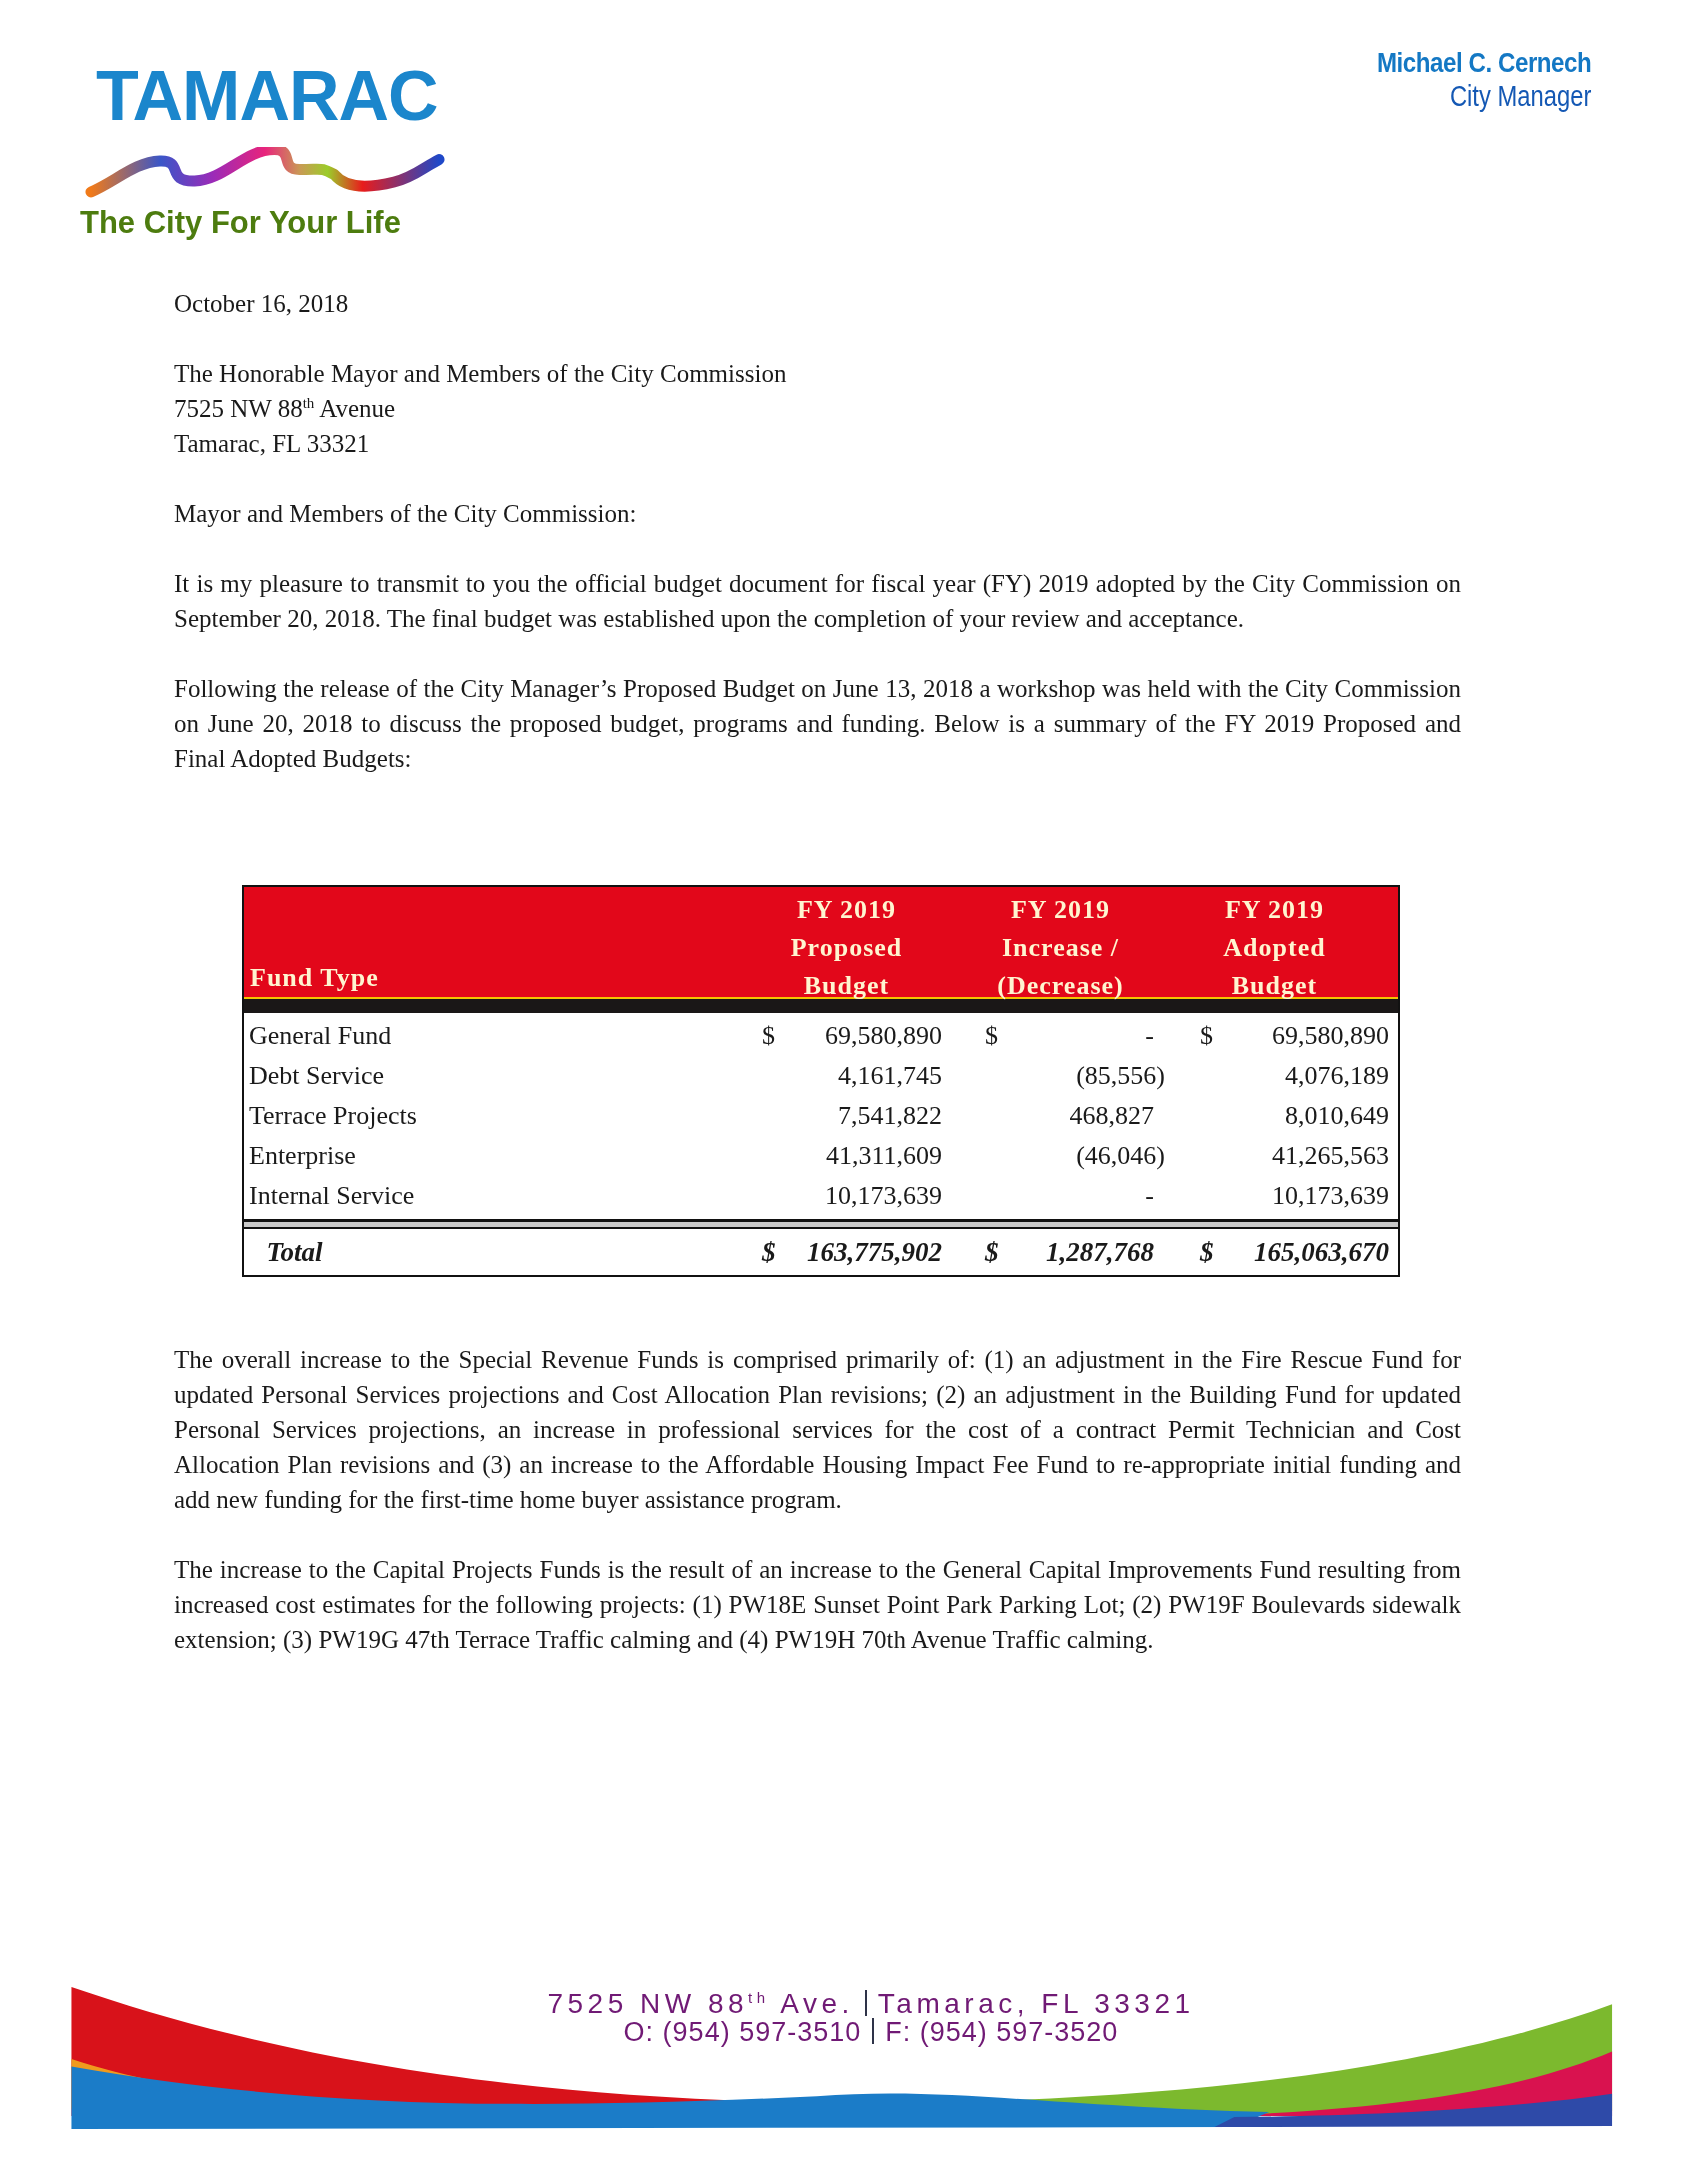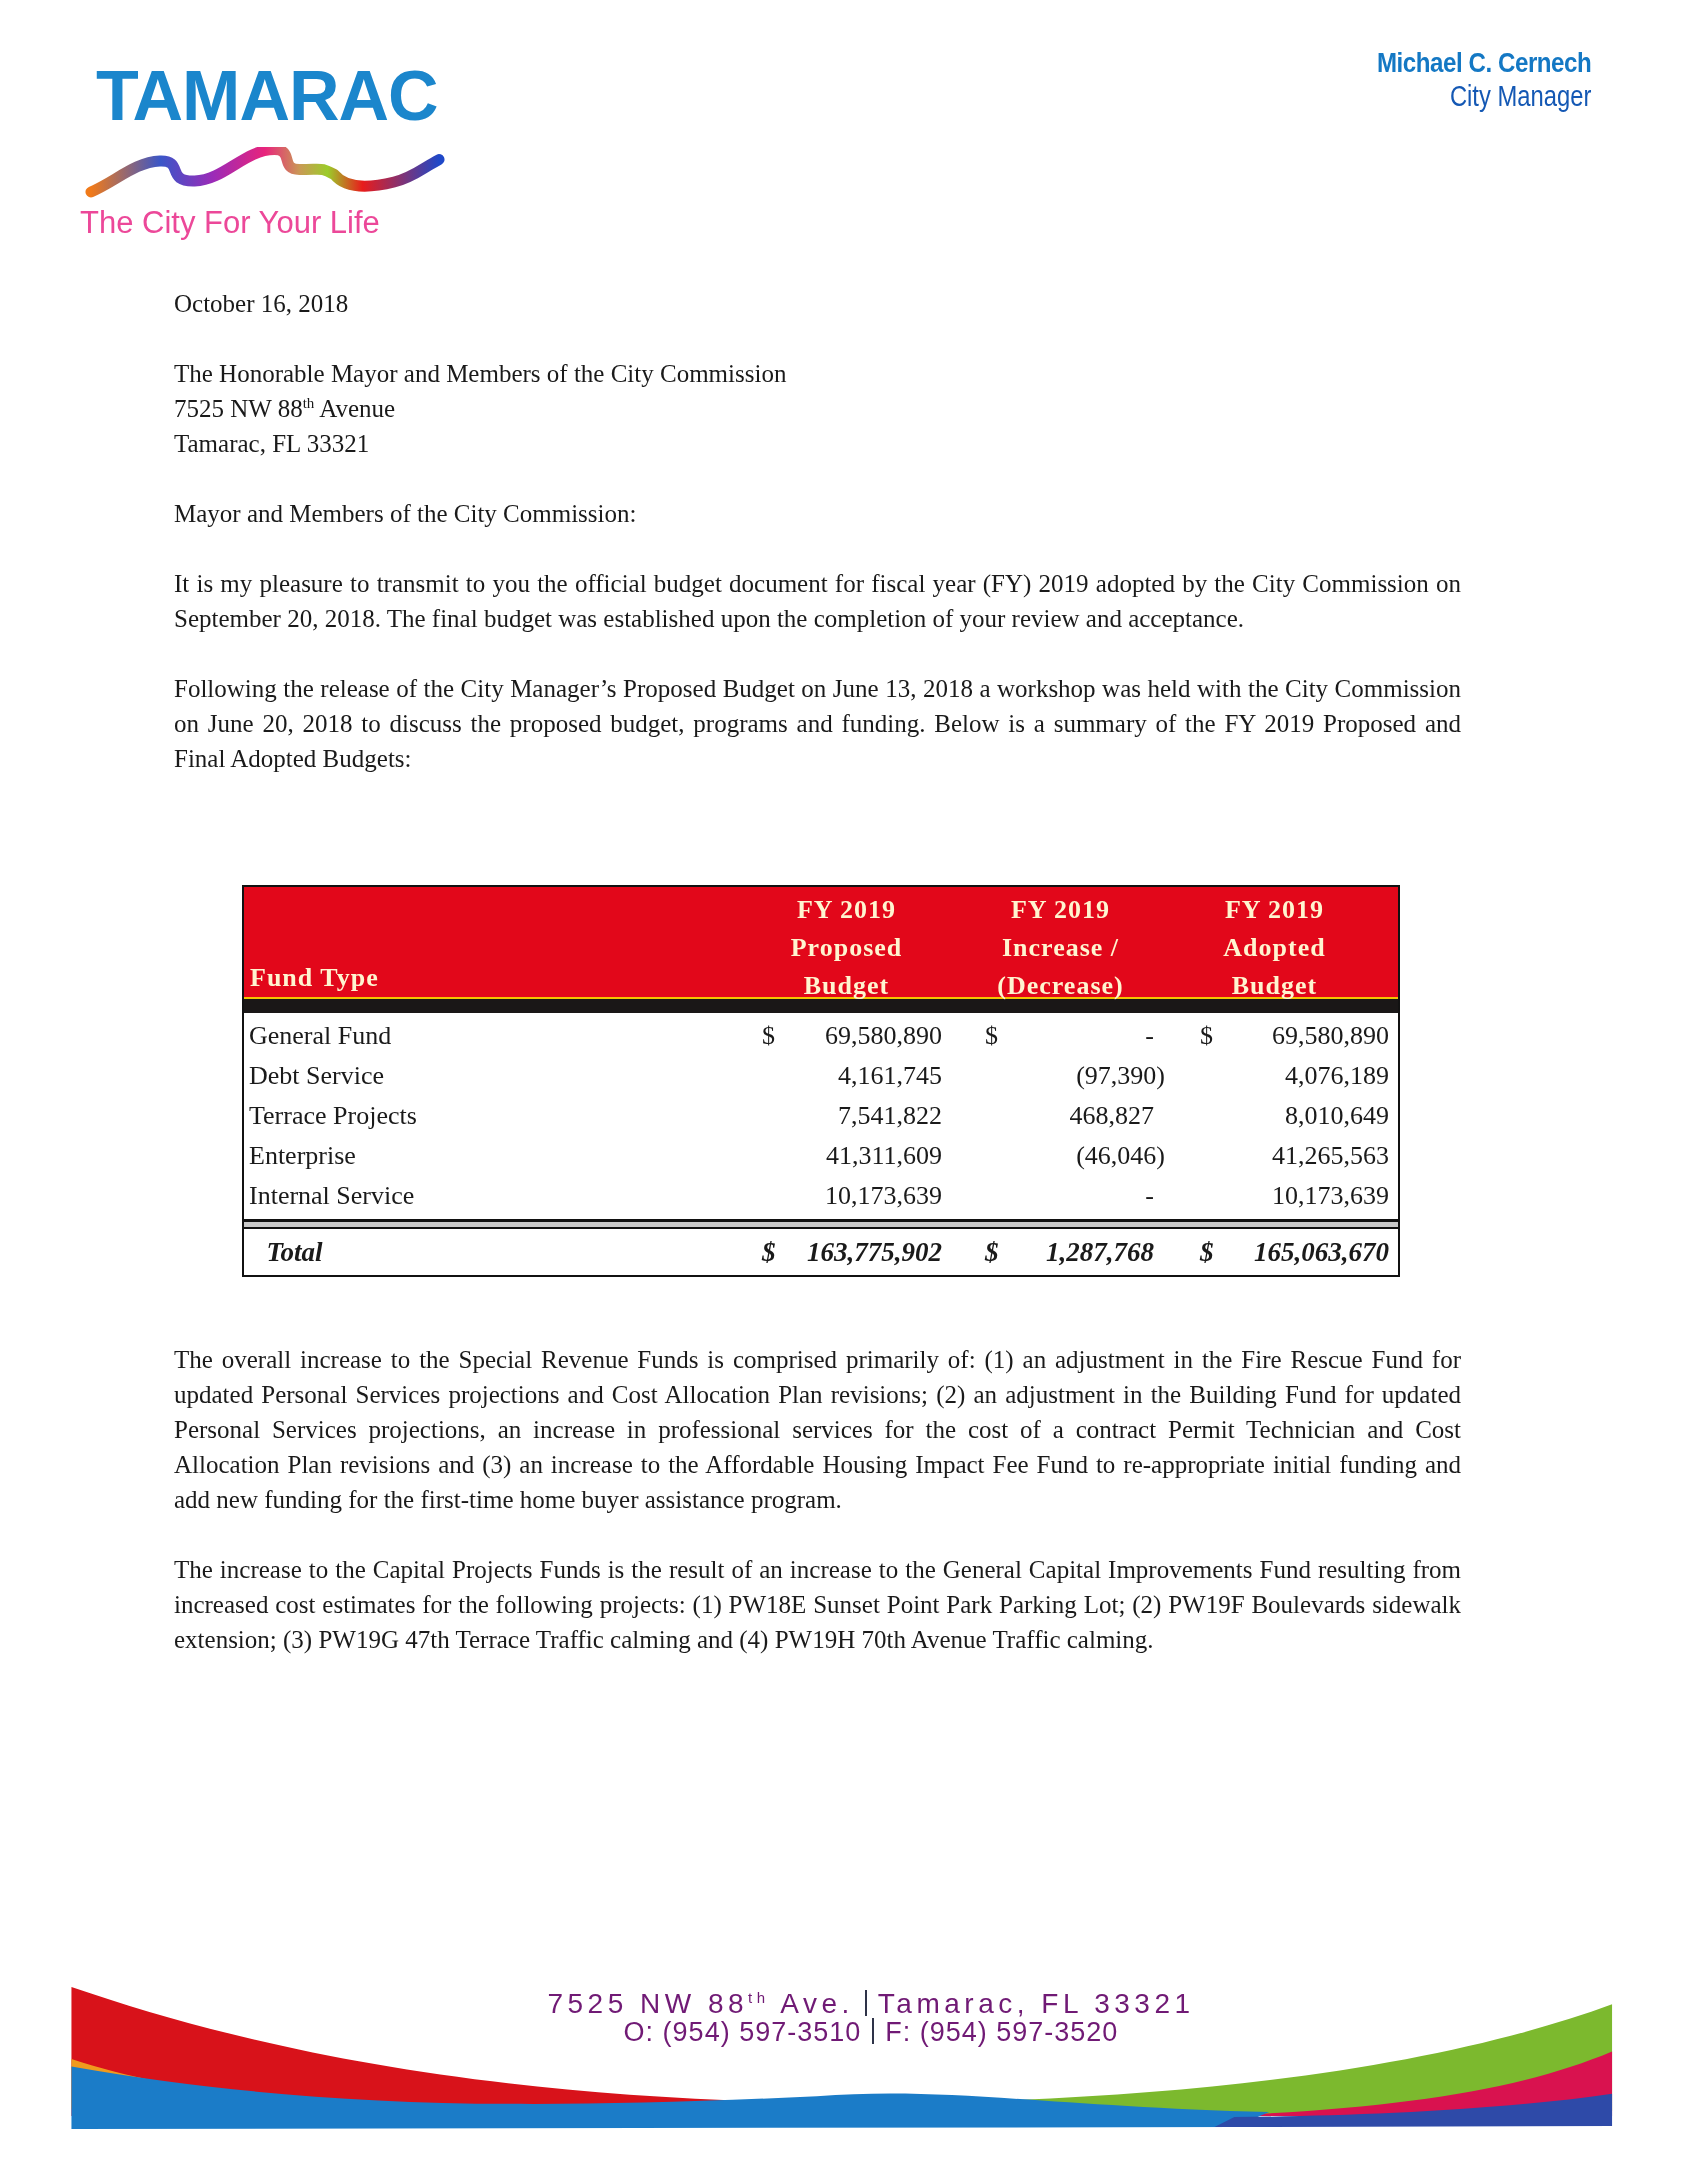--- a/index.html
+++ b/index.html
@@ -2,21 +2,21 @@
 <html style="font-size:8px"><head>
 <meta charset="utf-8">
 <style>
   html, body { margin:0; padding:0; background:#ffffff; }
   body { width:1686px; height:2183px; position:relative; overflow:hidden; font-family:"Liberation Serif", serif; color:#1a1a1a; }
 
   
   .logo { position:absolute; left:80px; top:45px; width:378px; }
   .logo-word { font-family:"Liberation Sans", sans-serif; font-weight:bold; font-size:70px; letter-spacing:-1px; color:#1b86cc; line-height:1; margin:16px; }
   .logo-swoosh { display:block; width:364px; height:55px; margin:4px 0 0 5px; }
-  .logo-tag { font-family:"Liberation Sans", sans-serif; font-weight:normal; font-size:31px; color:#ec4899; margin-top:3px; }
+  .logo-tag { font-family:"Liberation Sans", sans-serif; font-weight:bold; font-size:31px; color:#4d7c0f; margin-top:3px; }
 
   .signer { position:absolute; right:95px; top:47px; text-align:right; font-family:"Liberation Sans", sans-serif; }
   .signer-name { font-weight:bold; font-size:28px; color:#1478c4; letter-spacing:-0.5px; transform:scaleX(0.86); transform-origin:right; }
   .signer-title { font-size:29px; color:#1458b4; transform:scaleX(0.82); transform-origin:right; margin-top:1px; }
 
   
   .letter { position:absolute; left:174px; top:286px; width:1287px; font-size:25px; line-height:35px; }
   .letter p { margin:0; }
   .date { margin-bottom:35px !important; }
   .address-block { margin-bottom:35px; }
@@ -121,21 +121,21 @@
     <span class="cur d1">$</span>
     <span class="amt a1">69,580,890</span>
     <span class="cur d2">$</span>
     <span class="amt a2" style="right:244px">-</span>
     <span class="cur d3">$</span>
     <span class="amt a3">69,580,890</span>
   </div>
   <div class="budget-row">
     <span class="fund-name">Debt Service</span>
     <span class="amt a1">4,161,745</span>
-    <span class="amt a2">(97,390)</span>
+    <span class="amt a2">(85,556)</span>
     <span class="amt a3">4,076,189</span>
   </div>
   <div class="budget-row">
     <span class="fund-name">Terrace Projects</span>
     <span class="amt a1">7,541,822</span>
     <span class="amt a2" style="right:244px">468,827</span>
     <span class="amt a3">8,010,649</span>
   </div>
   <div class="budget-row">
     <span class="fund-name">Enterprise</span>

